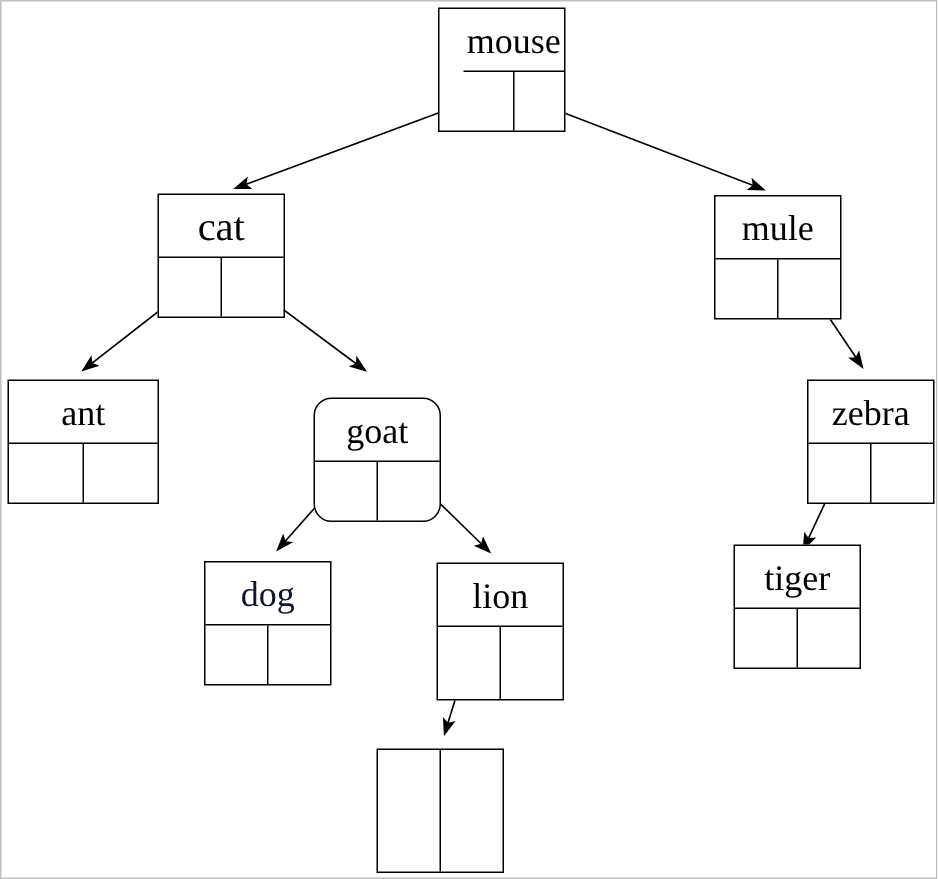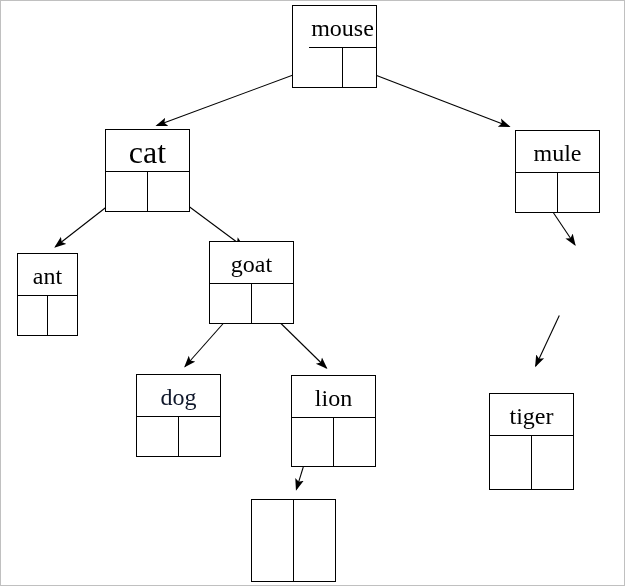--- a/index.html
+++ b/index.html
@@ -78,62 +78,69 @@
       <line x1="311.3" y1="436.5" x2="295.4" y2="488.4" stroke="#000000" marker-end="url(#arrowhead)"></line>
     </svg>
 <div class="node" style="left: 291px; top: 4px; width: 85px; height: 83px; background: rgb(255, 255, 255); padding-left: 16px;">
       <div class="node-label" style="height: 42px; font-size: 24px; color: rgb(0, 0, 0);">mouse</div>
       <div class="cells">
         <div class="cell left"></div>
         <div class="cell right"></div>
       </div>
     </div>
     <div class="node" style="left: 104px; top: 128px; width: 85px; height: 83px; background: rgb(255, 255, 255);">
-      <div class="node-label" style="height: 42px; font-size: 32px; color: rgb(0, 0, 0);">cat</div>
+      <div class="node-label" style="height: 42px; font-size: 27px; color: rgb(0, 0, 0);">cat</div>
       <div class="cells">
         <div class="cell left"></div>
         <div class="cell right"></div>
       </div>
     </div>
-    <div class="node" style="left: 475px; top: 129px; width: 85px; height: 83px; background: rgb(255, 255, 255); margin-left: 39px;">
+    <div class="node" style="left: 475px; top: 129px; width: 85px; height: 83px; background: rgb(255, 255, 255);">
       <div class="node-label" style="height: 42px; font-size: 24px; color: rgb(0, 0, 0);">mule</div>
       <div class="cells">
         <div class="cell left"></div>
         <div class="cell right"></div>
       </div>
     </div>
-    <div class="node" style="left: 16px; top: 252px; width: 61px; height: 83px; background: rgb(255, 255, 255);">
+    <div class="node" style="left: 4px; top: 252px; width: 101px; height: 83px; background: rgb(255, 255, 255);">
       <div class="node-label" style="height: 42px; font-size: 24px; color: rgb(0, 0, 0);">ant</div>
       <div class="cells">
         <div class="cell left"></div>
         <div class="cell right"></div>
       </div>
     </div>
-    <div class="node" style="left: 208px; top: 240px; width: 85px; height: 83px; background: rgb(255, 255, 255);">
+    <div class="node" style="left: 208px; top: 264px; width: 85px; height: 83px; background: rgb(255, 255, 255); border-radius: 12px;">
       <div class="node-label" style="height: 42px; font-size: 24px; color: rgb(0, 0, 0);">goat</div>
+      <div class="cells">
+        <div class="cell left"></div>
+        <div class="cell right"></div>
+      </div>
+    </div>
+    <div class="node" style="left: 537px; top: 252px; width: 85px; height: 83px; background: rgb(255, 255, 255);">
+      <div class="node-label" style="height: 42px; font-size: 24px; color: rgb(0, 0, 0);">zebra</div>
       <div class="cells">
         <div class="cell left"></div>
         <div class="cell right"></div>
       </div>
     </div>
     <div class="node" style="left: 135px; top: 373px; width: 85px; height: 83px; background: rgb(255, 255, 255);">
       <div class="node-label" style="height: 42px; font-size: 24px; color: #0f172a;">dog</div>
       <div class="cells">
         <div class="cell left"></div>
         <div class="cell right"></div>
       </div>
     </div>
     <div class="node" style="left: 290px; top: 374px; width: 85px; height: 92px; background: rgb(255, 255, 255);">
       <div class="node-label" style="height: 42px; font-size: 24px; color: rgb(0, 0, 0);">lion</div>
       <div class="cells">
         <div class="cell left"></div>
         <div class="cell right"></div>
       </div>
     </div>
-    <div class="node" style="left: 488px; top: 392px; width: 85px; height: 97px; background: rgb(255, 255, 255);">
+    <div class="node" style="left: 488px; top: 362px; width: 85px; height: 83px; background: rgb(255, 255, 255);">
       <div class="node-label" style="height: 42px; font-size: 24px; color: rgb(0, 0, 0);">tiger</div>
       <div class="cells">
         <div class="cell left"></div>
         <div class="cell right"></div>
       </div>
     </div>
     <div class="node" style="left: 250px; top: 498px; width: 85px; height: 83px; background: rgb(255, 255, 255);">
       <div class="cells">
         <div class="cell left"></div>
         <div class="cell right"></div>

